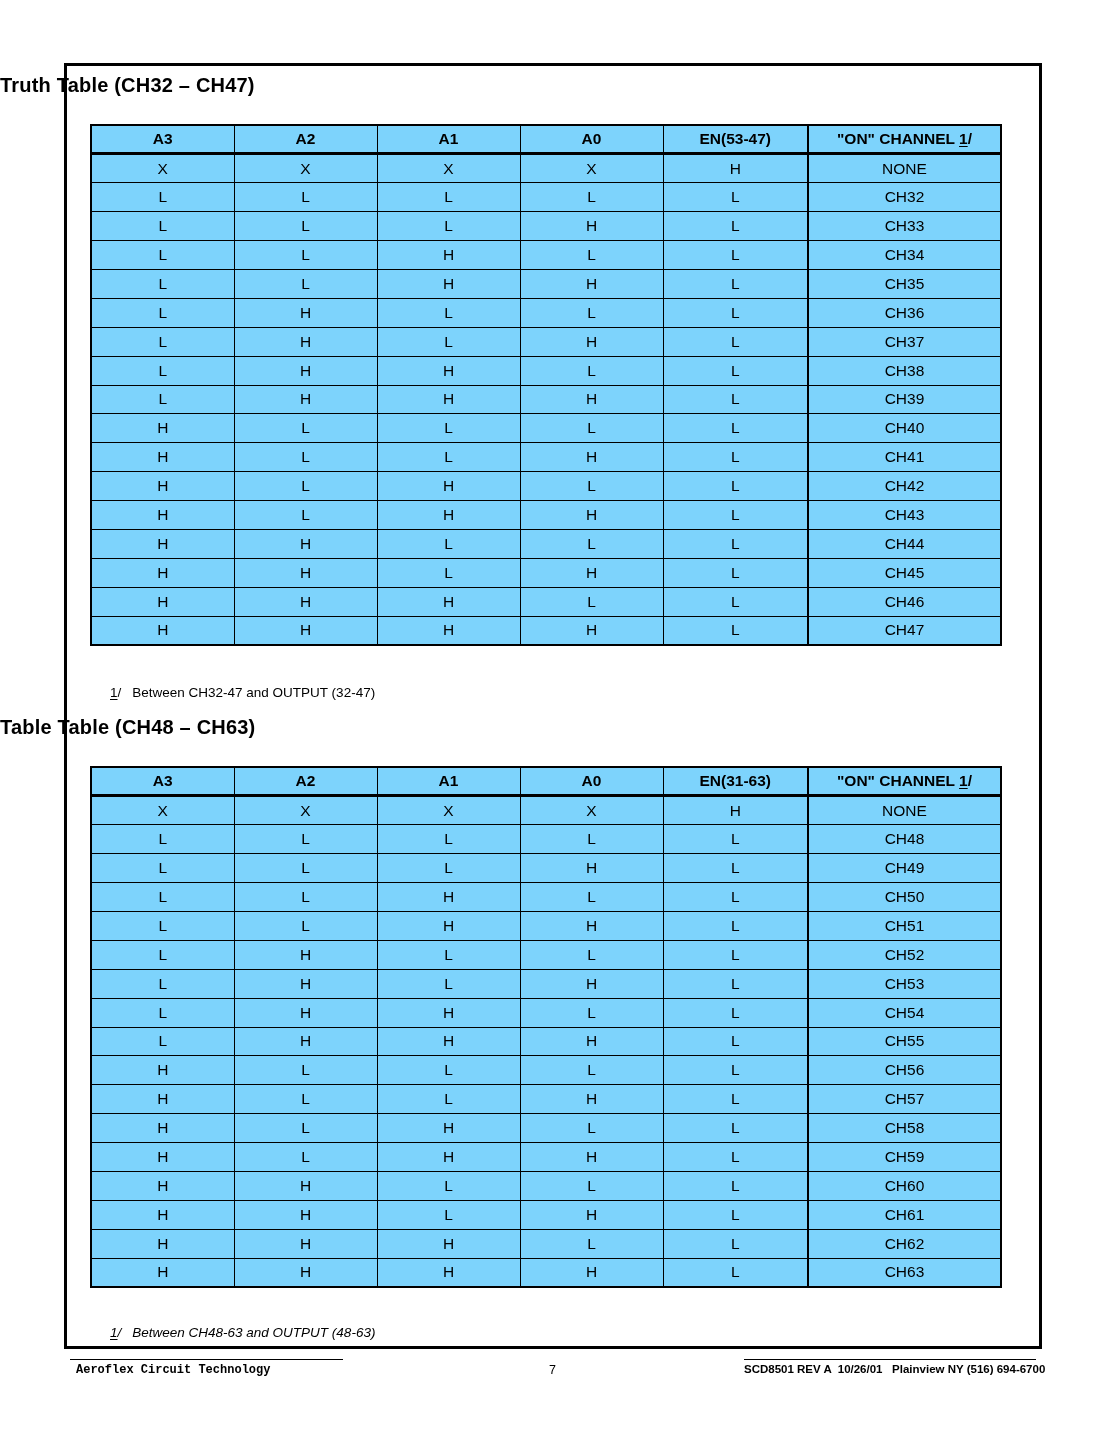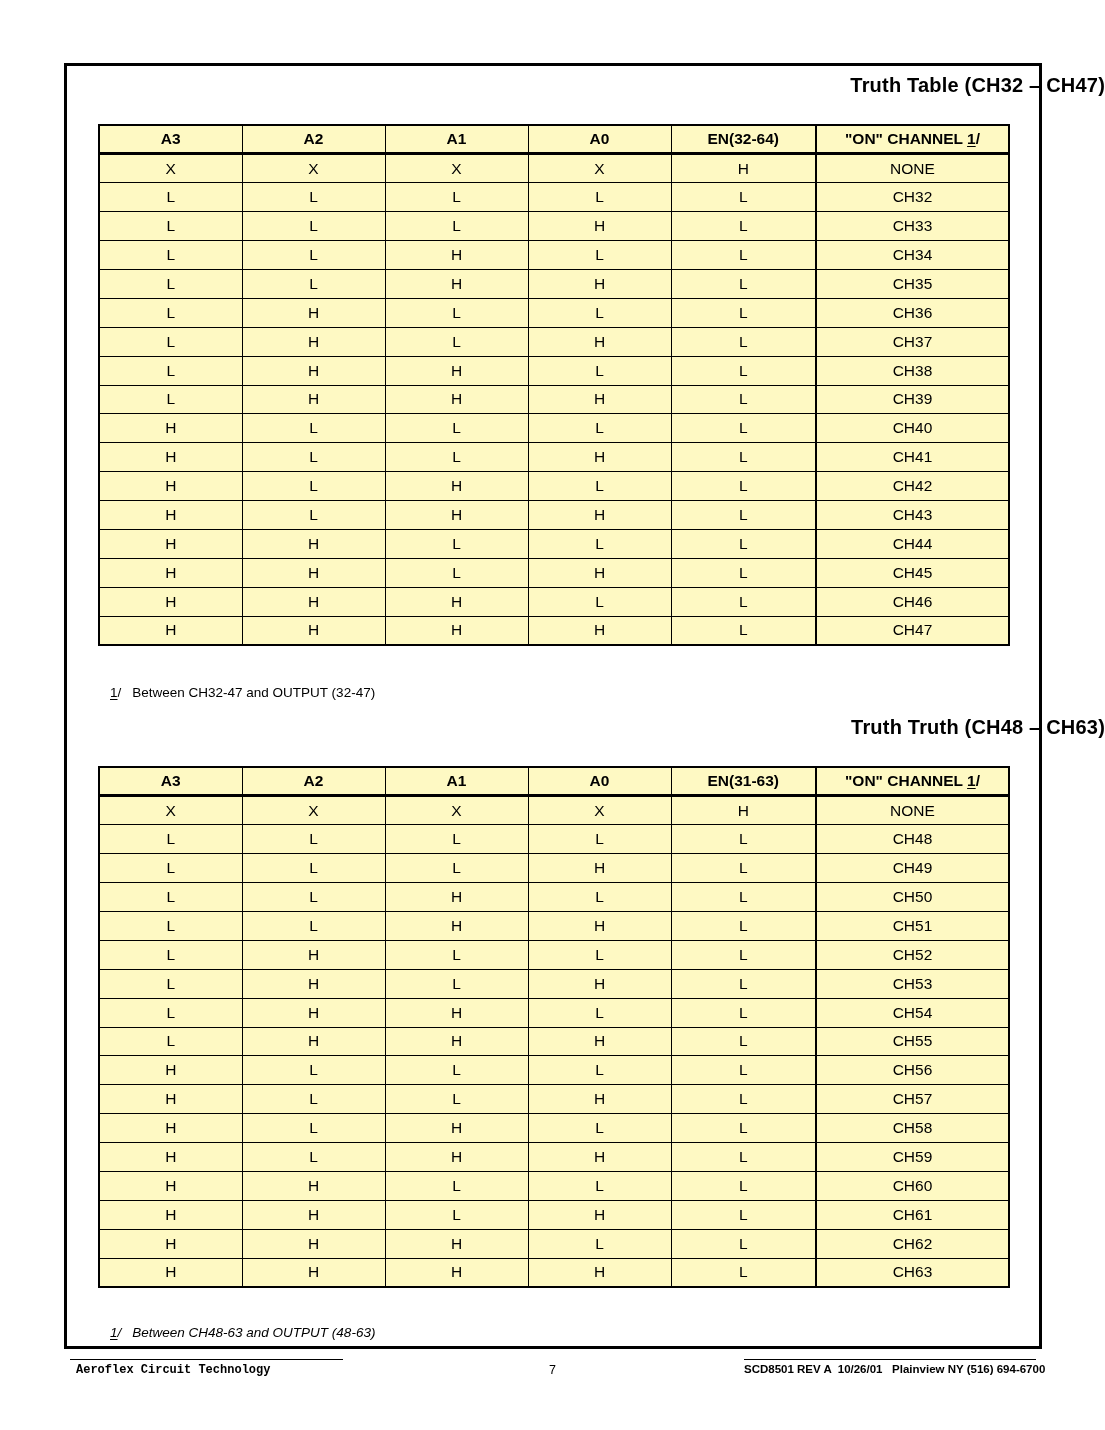--- a/index.html
+++ b/index.html
@@ -7,28 +7,28 @@
   body {
     position:relative;
     font-family:"Liberation Sans","DejaVu Sans",sans-serif;
     color:#000;
   }
   .frame {
     position:absolute; left:64px; top:63px; width:978px; height:1286px;
     border:3px solid #000; background:#fff;
   }
   .tbl-title {
-    position:absolute; left:0; width:1105px; text-align:right;
-    font-size:20px; font-weight:bold; letter-spacing:0.2px;padding-left:24px;
+    position:absolute; left:0; width:1105px; text-align:left;
+    font-size:20px; font-weight:bold; letter-spacing:0.2px;
   }
   .t1 { top:74px; }
   .t2 { top:716px; }
   .truth-table {
-    position:absolute; left:98px; width:910px;
-    border-collapse:collapse; table-layout:fixed; background:#fef9c3;
+    position:absolute; left:90px; width:910px;
+    border-collapse:collapse; table-layout:fixed; background:#7dd3fc;
   }
   .tt1 { top:124px; }
   .tt2 { top:766px; }
   .truth-table th, .truth-table td {
     border-left:1.2px solid #000; border-right:1.2px solid #000;
     border-top:1.6px solid #000; border-bottom:1.6px solid #000;
     text-align:center; vertical-align:middle;
     font-size:15.5px; height:28.9px; padding:0; font-weight:normal;
   }
   .truth-table th { font-weight:bold; border-bottom:3.5px solid #000; }
@@ -73,21 +73,21 @@
       <col class="c-addr">
       <col class="c-en">
       <col class="c-on">
     </colgroup>
     <thead>
       <tr>
         <th>A3</th>
         <th>A2</th>
         <th>A1</th>
         <th>A0</th>
-        <th>EN(32-64)</th>
+        <th>EN(53-47)</th>
         <th>"ON" CHANNEL <span><u>1</u>/</span></th>
       </tr>
     </thead>
     <tbody>
       <tr>
         <td>X</td>
         <td>X</td>
         <td>X</td>
         <td>X</td>
         <td>H</td>
@@ -218,21 +218,21 @@
         <td>H</td>
         <td>H</td>
         <td>H</td>
         <td>L</td>
         <td>CH47</td>
       </tr>
     </tbody>
   </table>
 <p class="footnote f1"><span class="fmark"><u>1</u>/</span><span class="ftext">Between CH32-47 and OUTPUT (32-47)</span></p>
 
-<h2 class="tbl-title t2">Truth Truth (CH48 – CH63)</h2>
+<h2 class="tbl-title t2">Table Table (CH48 – CH63)</h2>
 <table class="truth-table tt2">
     <colgroup>
       <col class="c-addr">
       <col class="c-addr">
       <col class="c-addr">
       <col class="c-addr">
       <col class="c-en">
       <col class="c-on">
     </colgroup>
     <thead>

